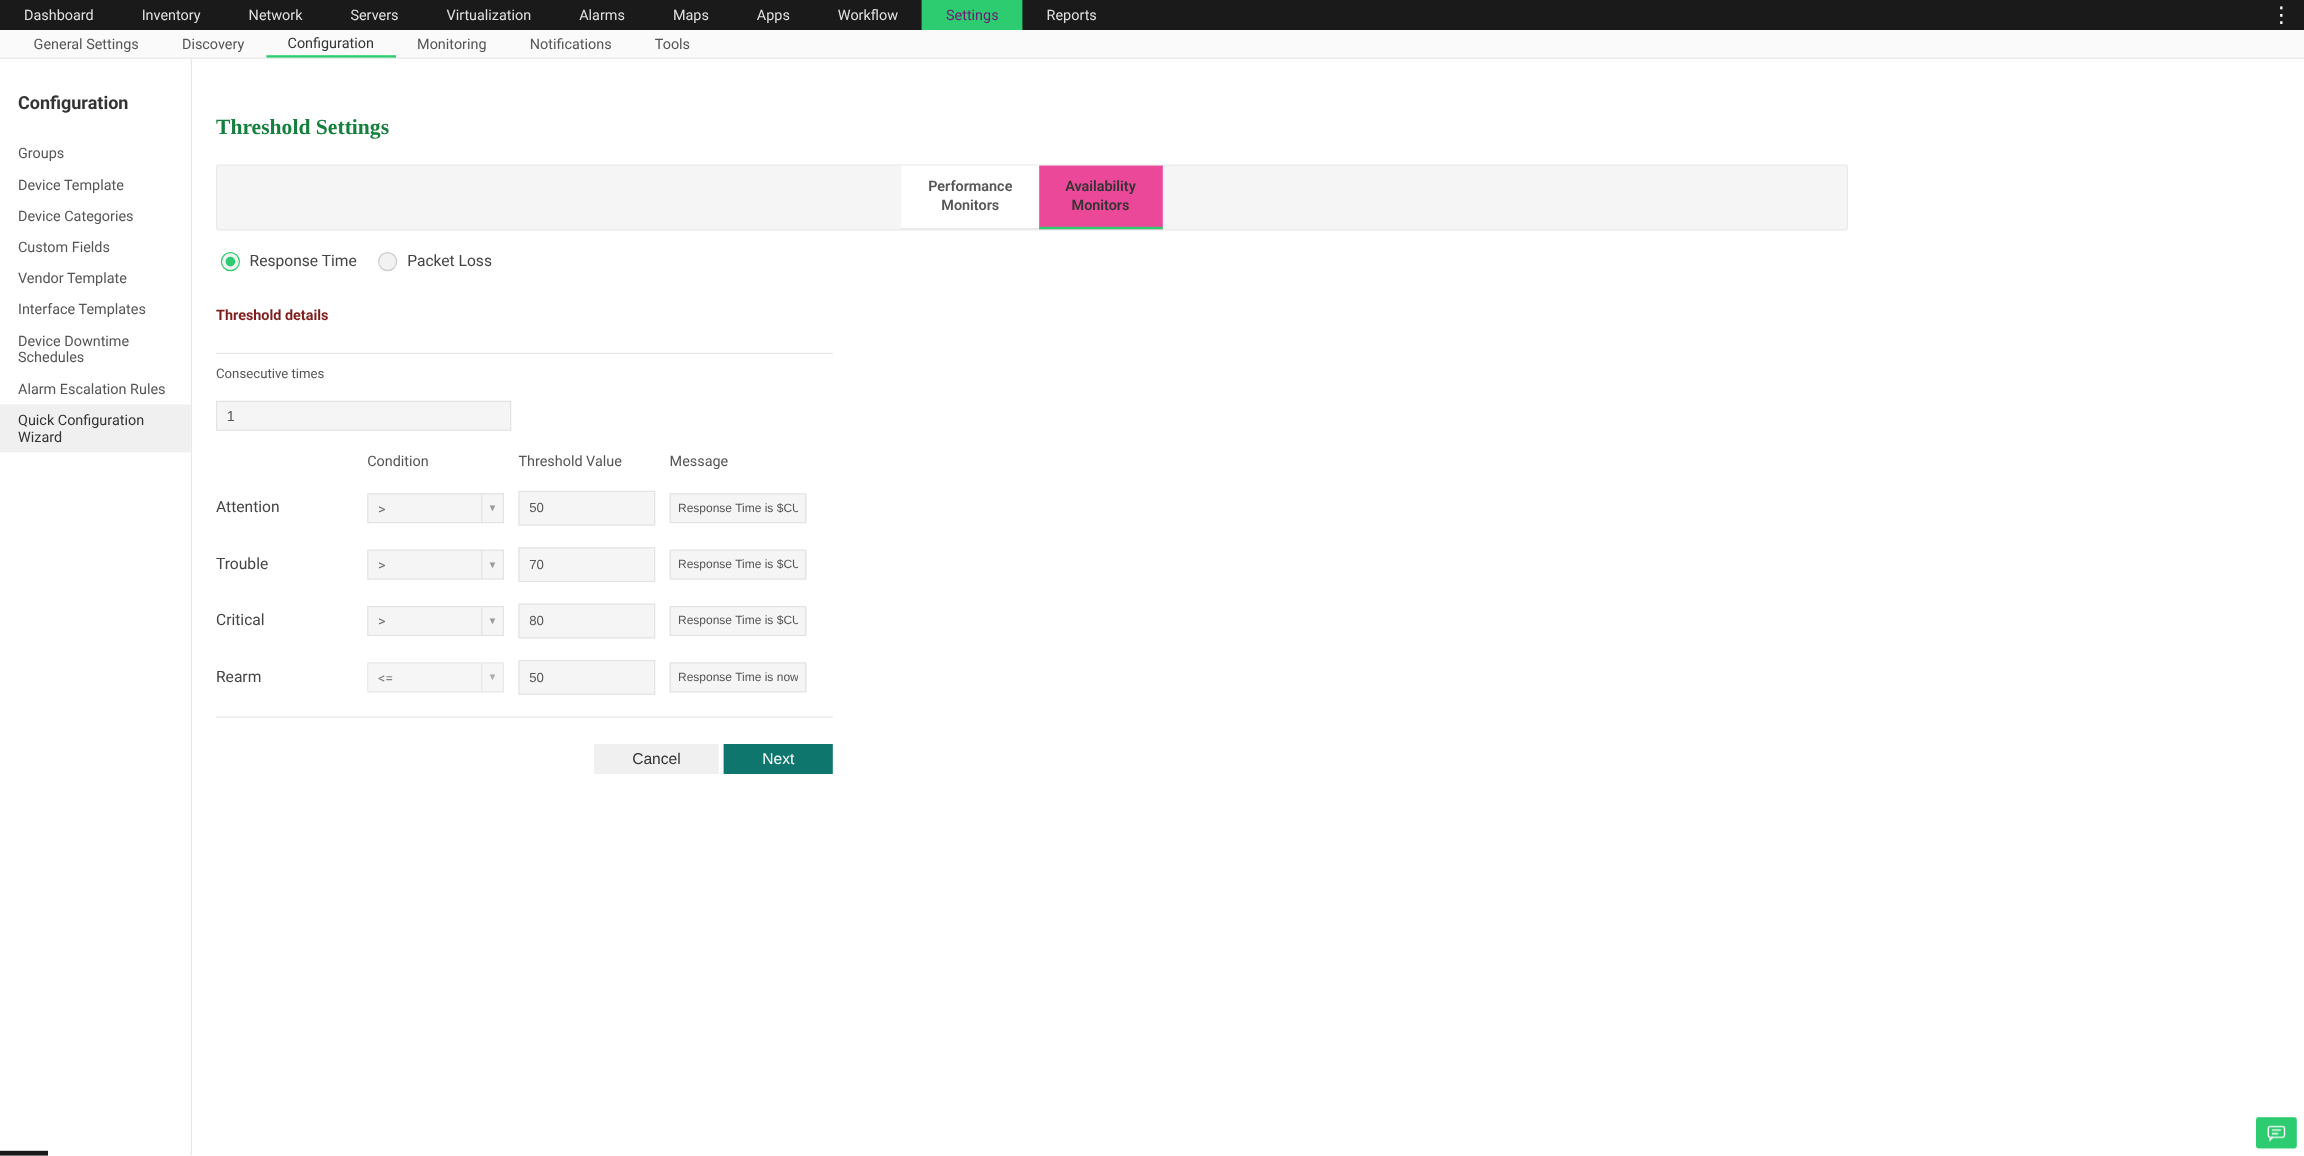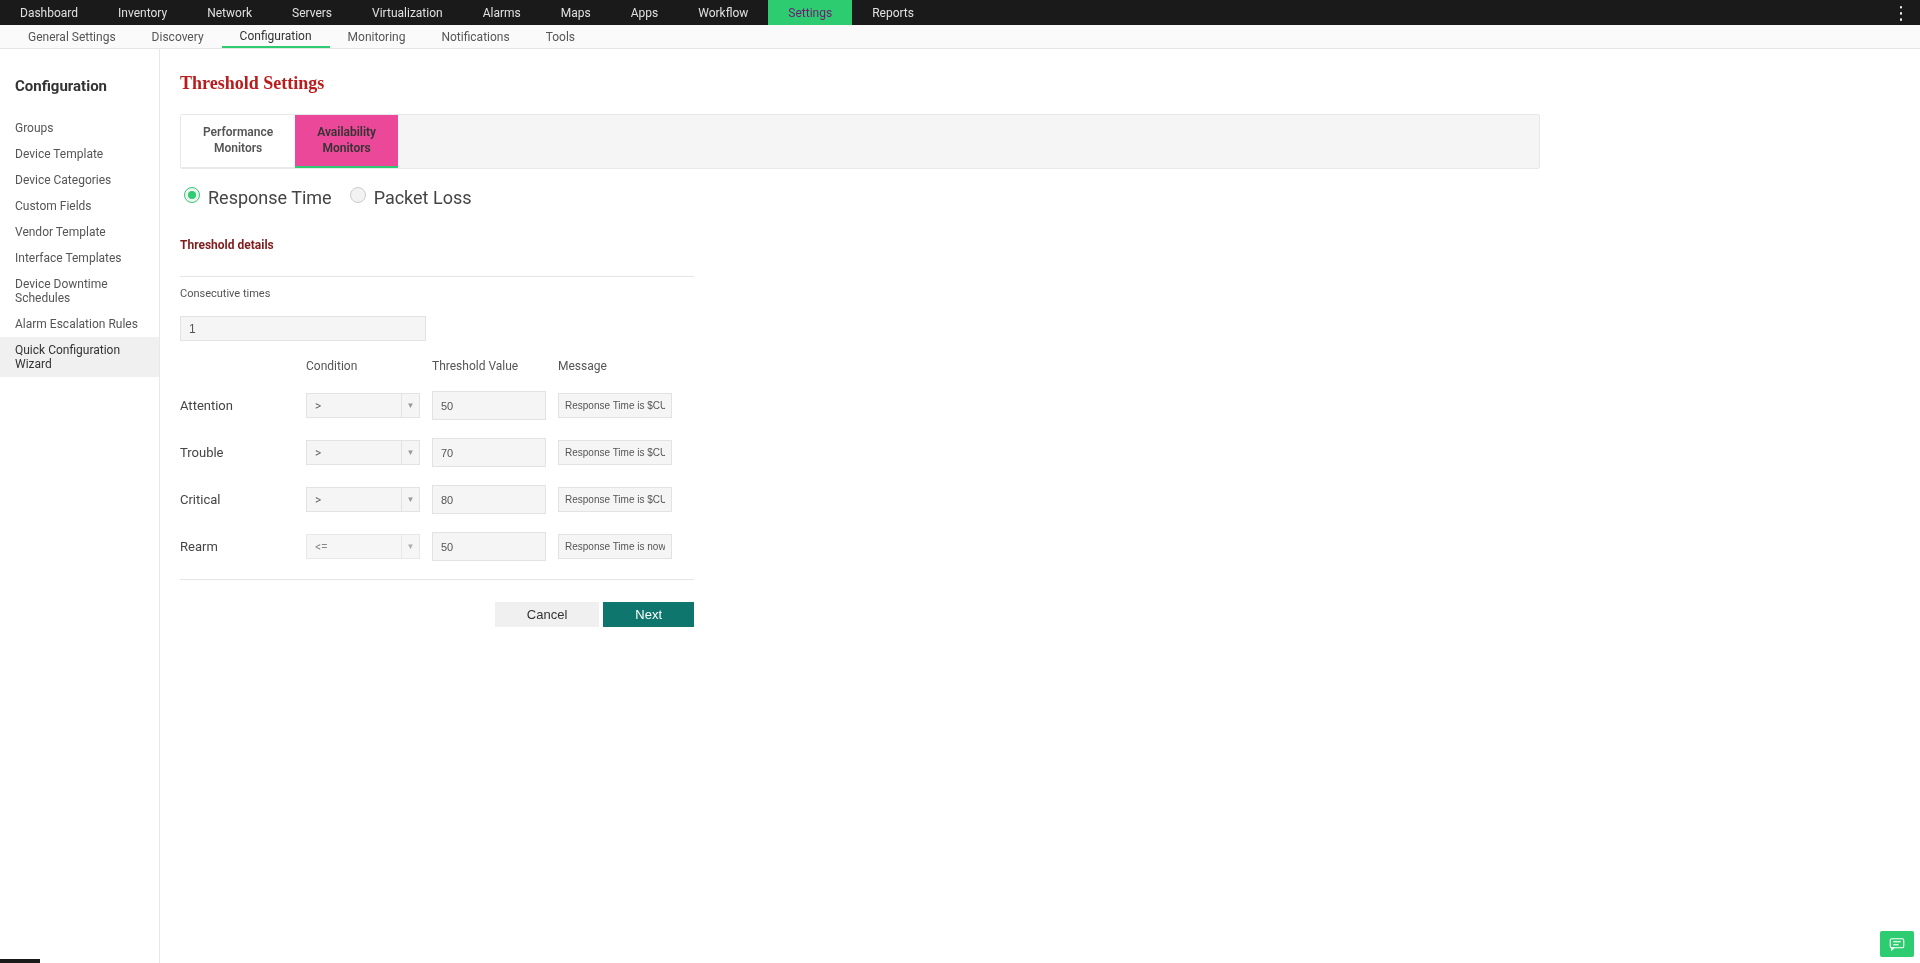--- a/index.html
+++ b/index.html
@@ -109,33 +109,35 @@
     .content {
       flex: 1;
       padding: 24px 20px;
       max-width: 1400px;
     }
     
     .page-title {
       font-size: 18px;
       font-weight: 600;
       font-family: Georgia, serif;
-      color: #b91c1c;
+      color: #15803d;
       margin-bottom: 20px;
+      margin-top: 23px;
     }
     
     .tab-container {
       background: #f5f5f5;
       border: 1px solid #e8e8e8;
       border-radius: 2px;
       margin-bottom: 18px;
     }
     
     .tabs {
       display: flex;
+      justify-content: center;
     }
     
     .tab {
       padding: 10px 22px;
       text-align: center;
       cursor: pointer;
       font-size: 12px;
       font-weight: 600;
       color: #555;
       line-height: 1.3;
@@ -154,23 +156,24 @@
     
     .radio-group {
       display: flex;
       gap: 18px;
       margin-bottom: 30px;
       padding-left: 4px;
     }
     
     .radio-item {
       display: flex;
+      align-items: center;
       gap: 8px;
       cursor: pointer;
-      font-size: 18px;
+      font-size: 13px;
       color: #444;
     }
     
     .radio-circle {
       width: 16px;
       height: 16px;
       border-radius: 50%;
       border: 1px solid #ccc;
       background: #f2f2f2;
       display: flex;

